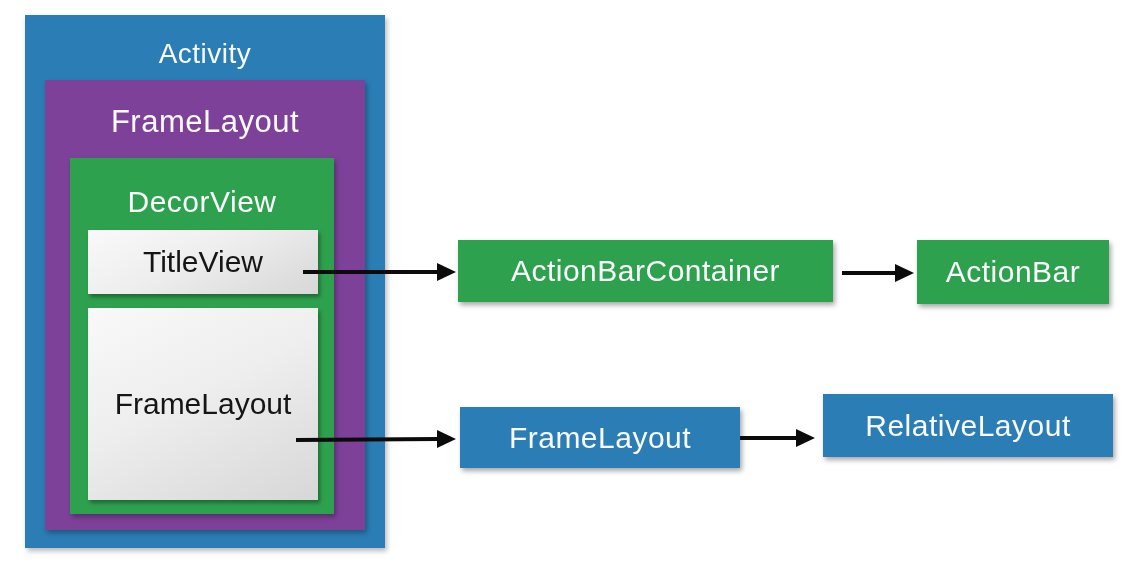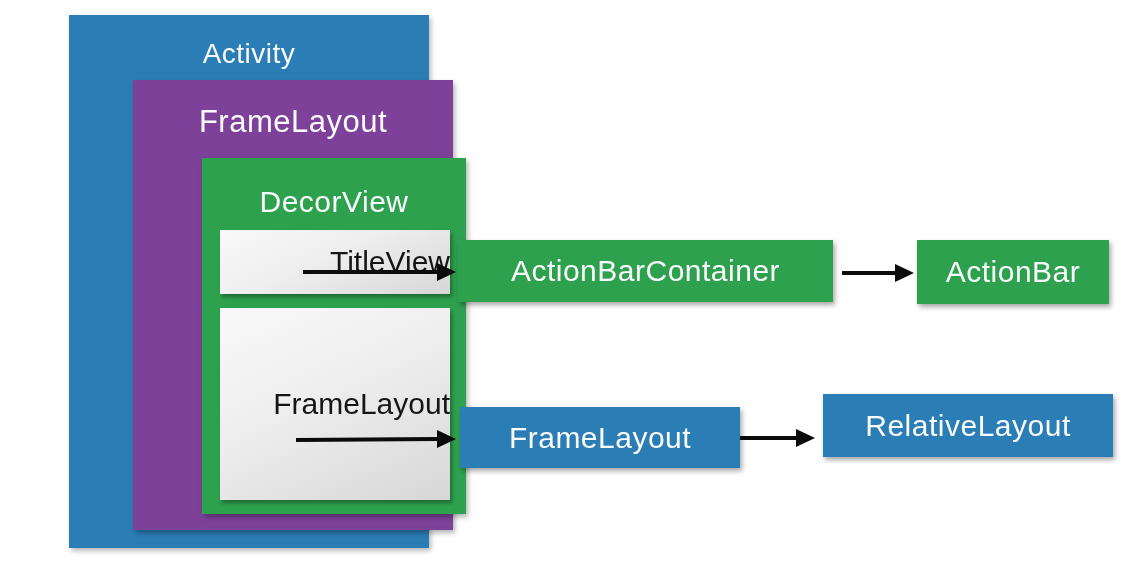--- a/index.html
+++ b/index.html
@@ -11,21 +11,20 @@
   .canvas {
     position: relative;
     width: 1130px;
     height: 576px;
     background: #ffffff;
     overflow: hidden;
   }
   .box {
     position: absolute;
     box-sizing: border-box;
-    margin-left: 44px;
   }
   
   .activity {
     left: 25px; top: 15px;
     width: 360px; height: 533px;
     background: #2b7db5;
     box-shadow: 2px 3px 5px rgba(0,0,0,0.28);
   }
   .phone-window {
     left: 20px; top: 65px;
@@ -39,21 +38,21 @@
     background: #2ea14e;
     box-shadow: 2px 3px 5px rgba(0,0,0,0.30);
   }
   .white-box {
     position: absolute;
     box-sizing: border-box;
     background: linear-gradient(155deg, #f9f9f9 0%, #eeeeee 45%, #d7d7d7 100%);
     box-shadow: 2px 3px 4px rgba(0,0,0,0.35);
     display: flex;
     align-items: center;
-    justify-content: flex-end;
+    justify-content: center;
     color: #151515;
     font-size: 30px;
     font-weight: 300;
   }
   .title-view {
     left: 18px; top: 72px;
     width: 230px; height: 64px;
   }
   .content-view {
     left: 18px; top: 150px;

